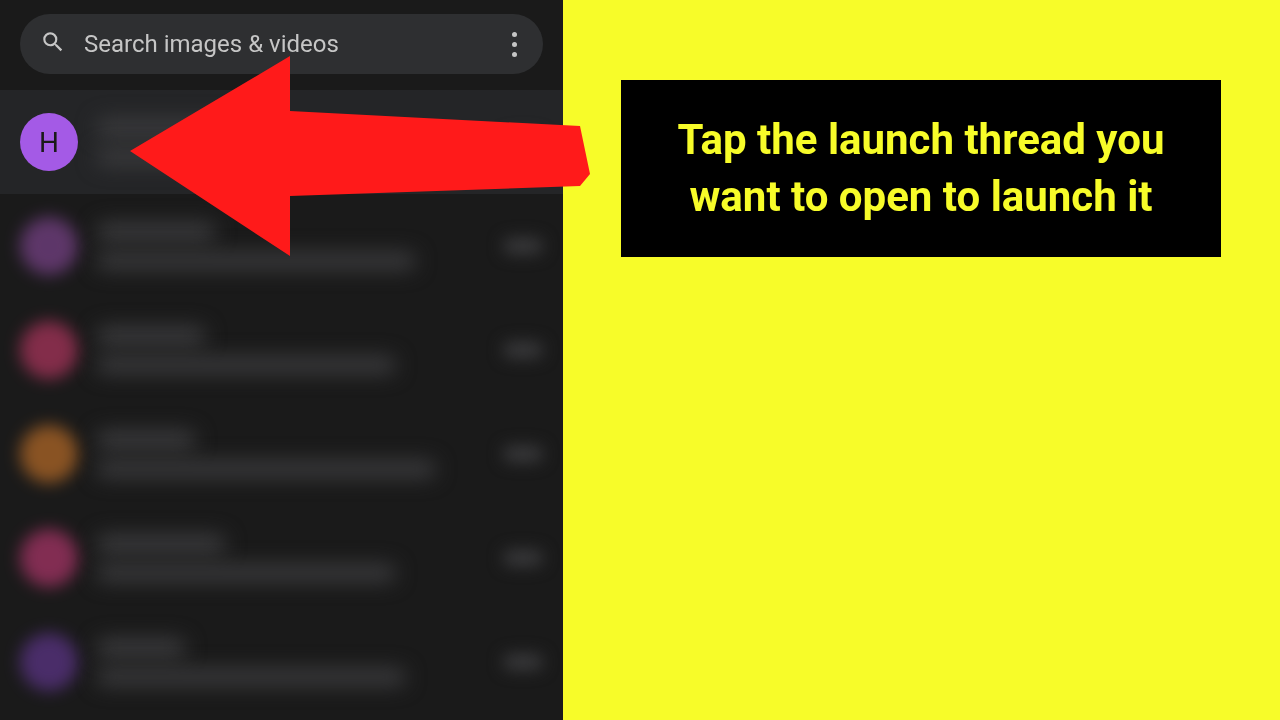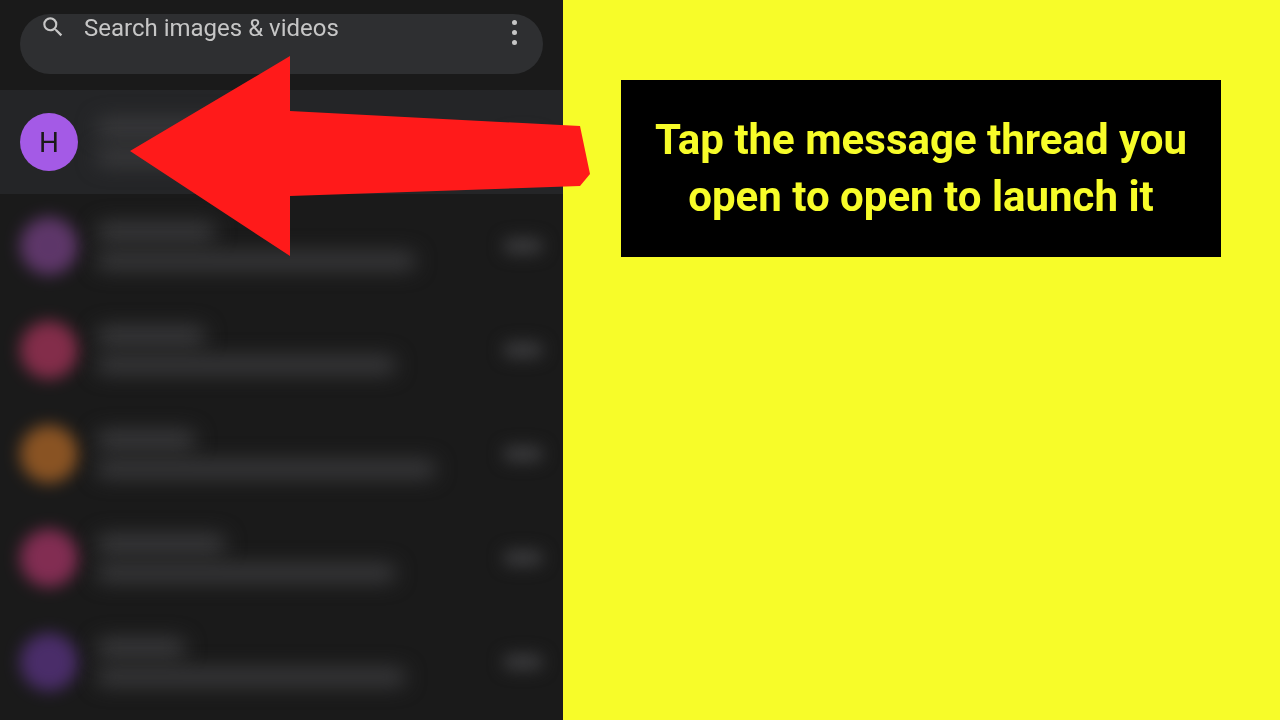--- a/index.html
+++ b/index.html
@@ -21,20 +21,21 @@
   }
   .search-bar {
     position: absolute;
     top: 14px;
     left: 20px;
     right: 20px;
     height: 60px;
     background: #2e2f31;
     border-radius: 30px;
     display: flex;
+    align-items: center;
     padding: 0 20px;
   }
   .search-icon svg {
     width: 26px;
     height: 26px;
     fill: #c6c6c6;
   }
   .search-placeholder {
     color: #c6c6c6;
     font-size: 24px;
@@ -218,14 +219,14 @@
     </div>
 
   </div>
 </div>
 
 <svg class="arrow" viewBox="0 0 470 200">
   <polygon fill="#ff1a1a" points="10,95 170,0 170,55 460,70 470,118 460,130 170,140 170,200"></polygon>
 </svg>
 
 <div class="callout">
-  <div class="callout-text">Tap the message thread you open to open to launch it</div>
+  <div class="callout-text">Tap the launch thread you want to open to launch it</div>
 </div>
 
 </body></html>

